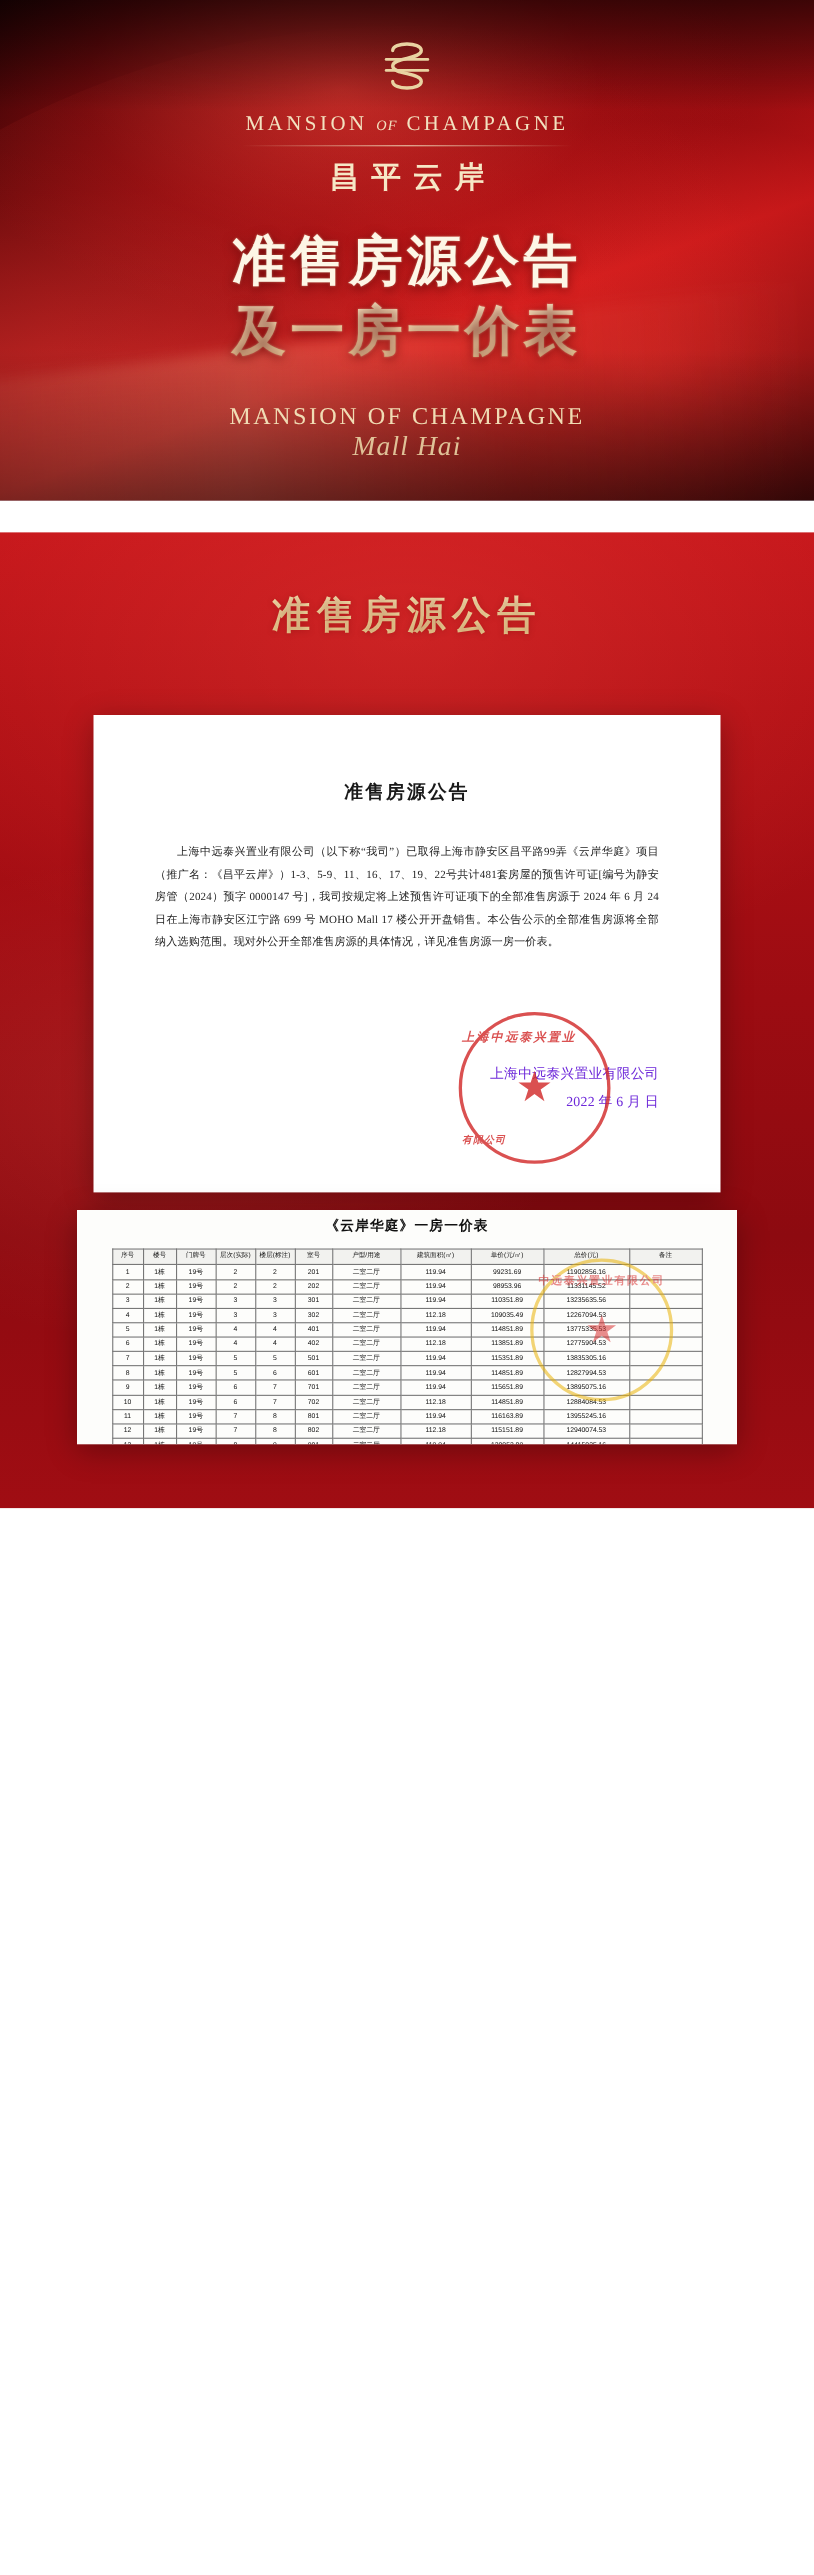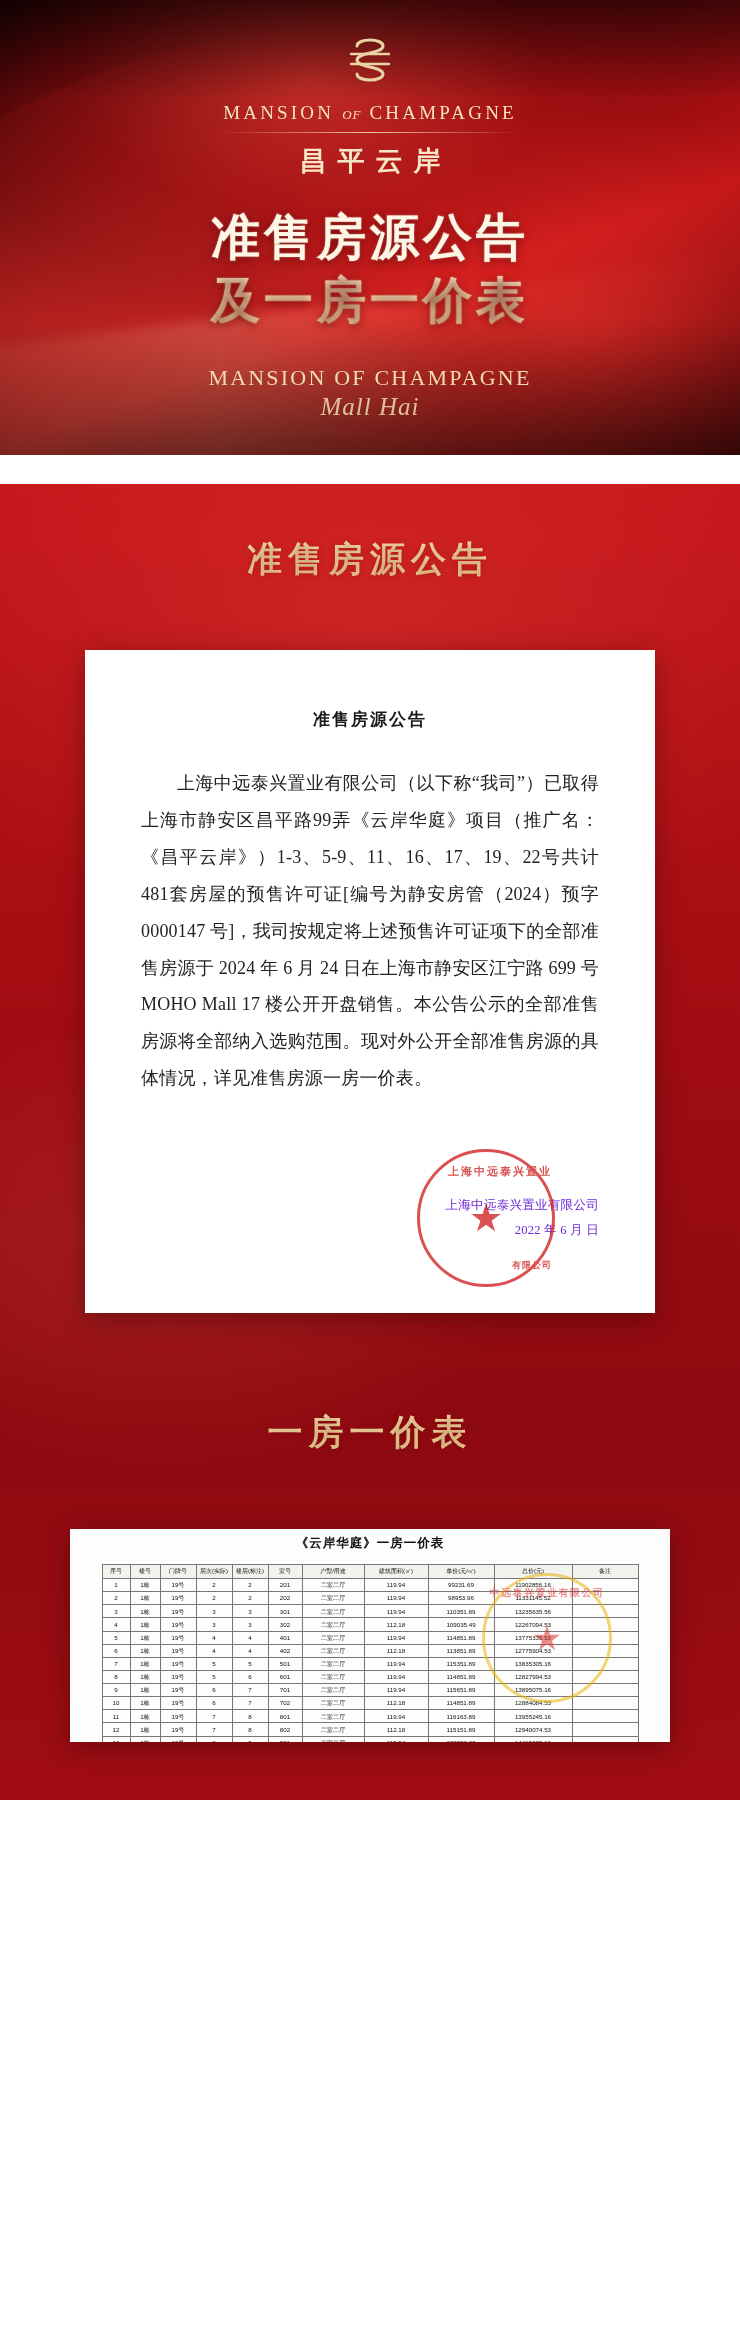--- a/index.html
+++ b/index.html
@@ -177,21 +177,21 @@
     font-family: "Liberation Serif", serif;
     font-weight: bold;
     font-size: 17px;
     letter-spacing: 2px;
     color: #1a1a1a;
     margin-bottom: 34px;
   }
   .paper-body p {
     margin: 0 0 10px;
     font-family: "Liberation Serif", serif;
-    font-size: 18px;
+    font-size: 10px;
     line-height: 2.05;
     color: #222;
     text-align: justify;
     letter-spacing: 0.2px;
   }
   .paper-body p.indent { text-indent: 2em; }
   .sign-block {
     margin-top: 96px;
     text-align: right;
     position: relative;
@@ -219,26 +219,27 @@
     left: 50%;
     top: 50%;
     transform: translate(-50%, -50%);
     color: #d22b2b;
     font-size: 38px;
     line-height: 1;
   }
   .stamp .arc-top, .stamp .arc-bottom {
     position: absolute;
     left: 0; right: 0;
-    text-align: right;
+    text-align: left;
     color: #d22b2b;
     font-family: "Liberation Serif", serif;
     font-size: 11px;
     letter-spacing: 2px;
     font-weight: bold;
+    font-style: italic;
   }
   .stamp .arc-top { top: 12px; }
   .stamp .arc-bottom { bottom: 12px; font-size: 9px; letter-spacing: 1px; }
 
   
   .table-paper {
     position: relative;
     width: 600px;
     margin: 16px auto;
     background: #fdfdfb;
@@ -399,21 +400,20 @@
         <div class="stamp">
           <div class="arc-top">上海中远泰兴置业</div>
           <div class="star">★</div>
           <div class="arc-bottom">有限公司</div>
         </div>
         <div class="line">上海中远泰兴置业有限公司</div>
         <div class="line">2022 年 6 月 日</div>
       </div>
     </article>
 
-    <h2 class="section-title second">一房一价表</h2>
 
     <article class="table-paper">
       <div class="tbl-title">《云岸华庭》一房一价表</div>
 
       <div class="tbl-stamp">
         <div class="arc-top">中远泰兴置业有限公司</div>
         <div class="star">★</div>
       </div>
 
       <table class="price">

